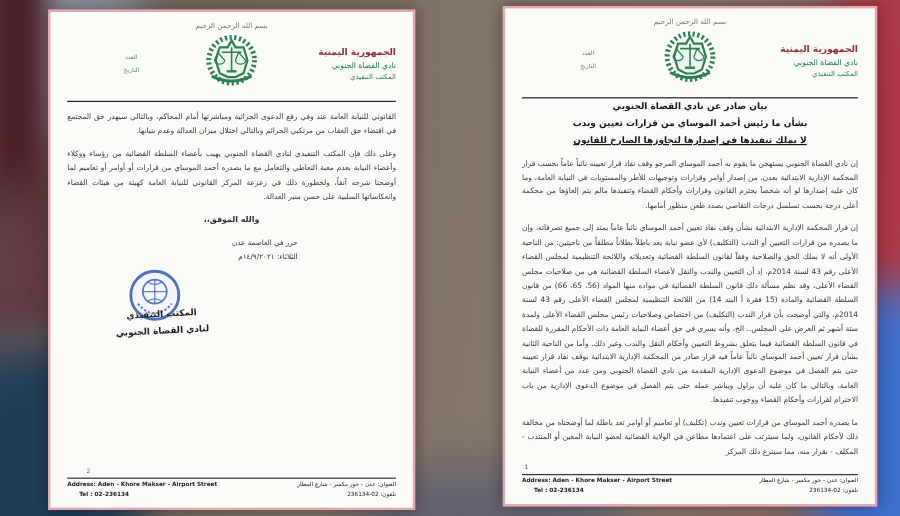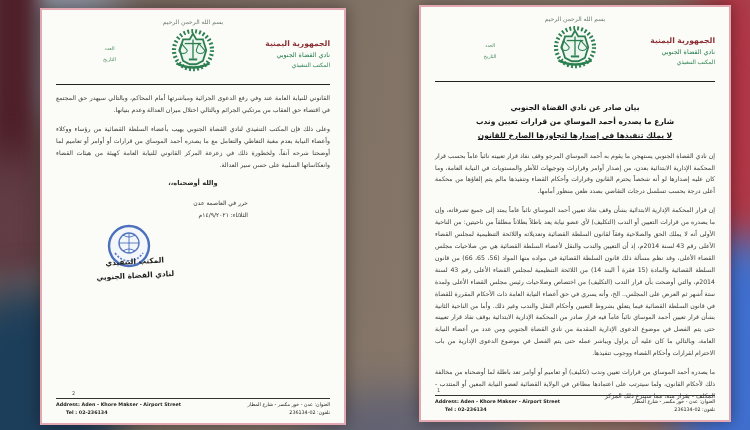--- a/index.html
+++ b/index.html
@@ -31,21 +31,21 @@
   .ministry { flex:1 1 0; }
   .m1 { color:#8c2f34; font-weight:bold; font-size:7.6px; }
   .m2 { color:#1e7a45; font-weight:normal; font-size:6.4px; margin-top:3px; }
   .m3 { color:#2c8050; font-size:5.8px; margin-top:3px; }
   .logo-wrap { flex:0 0 auto; width:60px; text-align:center; }
   .meta { flex:1 1 0; display:flex; flex-direction:column; align-items:center; gap:5px;
           font-size:5px; color:#4f8f5f; }
   .header-rule { border-bottom:1.5px solid #222; margin-top:5px; }
 
   .title { text-align:center; font-weight:bold; color:#161616; font-size:7.5px;
-           line-height:1.85; margin-top:19px; }
+           line-height:1.85; margin-top:0; }
   .title .u { text-decoration:underline; }
 
   .body-par { font-size:6.2px; line-height:1.92; color:#3a3a3a; text-align:justify;
               margin-top:7px; }
   .closing { text-align:center; font-size:6.6px; color:#2e2e2e; margin-top:9px; font-weight:bold; }
   .issued { text-align:right; margin:10px 82px 0 0; font-size:6px; color:#333; line-height:2; }
 
   .stamp-zone { position:relative; height:86px; margin-top:2px; }
   .stamp-svg { position:absolute; left:50px; top:0; }
   .stamp-text { position:absolute; left:14px; top:32px; width:130px; text-align:center;
@@ -101,21 +101,21 @@
       </div>
       <div class="meta">
         <span>العدد</span>
         <span>التاريخ</span>
       </div>
     </div>
     <div class="header-rule"></div>
 
     <div class="title">
       <div>بيان صادر عن نادي القضاة الجنوبي</div>
-      <div>شارع ما يصدره أحمد الموساي من قرارات تعيين وندب</div>
+      <div>بشأن ما رئيس أحمد الموساي من قرارات تعيين وندب</div>
       <div class="u">لا يملك تنفيذها في إصدارها لتجاوزها الصارخ للقانون</div>
     </div>
 
     <div class="body-par">إن نادي القضاة الجنوبي يستهجن ما يقوم به أحمد الموساي المرجو وقف نفاذ قرار تعيينه نائباً عاماً بحسب قرار المحكمة الإدارية الابتدائية بعدن، من إصدار أوامر وقرارات وتوجيهات للأطر والمستويات في النيابة العامة، وما كان عليه إصدارها لو أنه شخصاً يحترم القانون وقرارات وأحكام القضاء وتنفيذها مالم يتم إلغاؤها من محكمة أعلى درجة بحسب تسلسل درجات التقاضي بصدد طعن منظور أمامها.</div>
     <div class="body-par">إن قرار المحكمة الإدارية الابتدائية بشأن وقف نفاذ تعيين أحمد الموساي نائباً عاماً يمتد إلى جميع تصرفاته، وإن ما يصدره من قرارات التعيين أو الندب (التكليف) لأي عضو نيابة يعد باطلاً بطلاناً مطلقاً من ناحيتين: من الناحية الأولى أنه لا يملك الحق والصلاحية وفقاً لقانون السلطة القضائية وتعديلاته واللائحة التنظيمية لمجلس القضاء الأعلى رقم 43 لسنة 2014م، إذ أن التعيين والندب والنقل لأعضاء السلطة القضائية هي من صلاحيات مجلس القضاء الأعلى، وقد نظم مسألة ذلك قانون السلطة القضائية في مواده منها المواد (56، 65، 66) من قانون السلطة القضائية والمادة (15 فقرة أ البند 14) من اللائحة التنظيمية لمجلس القضاء الأعلى رقم 43 لسنة 2014م، والتي أوضحت بأن قرار الندب (التكليف) من اختصاص وصلاحيات رئيس مجلس القضاء الأعلى ولمدة ستة أشهر ثم العرض على المجلس.. الخ، وأنه يسري في حق أعضاء النيابة العامة ذات الأحكام المقررة للقضاة في قانون السلطة القضائية فيما يتعلق بشروط التعيين وأحكام النقل والندب وغير ذلك. وأما من الناحية الثانية بشأن قرار تعيين أحمد الموساي نائباً عاماً فيه قرار صادر من المحكمة الإدارية الابتدائية بوقف نفاذ قرار تعيينه حتى يتم الفصل في موضوع الدعوى الإدارية المقدمة من نادي القضاة الجنوبي ومن عدد من أعضاء النيابة العامة، وبالتالي ما كان عليه أن يزاول ويباشر عمله حتى يتم الفصل في موضوع الدعوى الإدارية من باب الاحترام لقرارات وأحكام القضاء ووجوب تنفيذها.</div>
     <div class="body-par">ما يصدره أحمد الموساي من قرارات تعيين وندب (تكليف) أو تعاميم أو أوامر تعد باطلة لما أوضحناه من مخالفة ذلك لأحكام القانون، ولما سيترتب على اعتمادها مطاعن في الولاية القضائية لعضو النيابة المعين أو المنتدب - المكلف - بقرار منه، مما سينزع ذلك المركز</div>
 
     <div class="pageno pn-right">1</div>
     <div class="page-footer">
       <div class="f-en">
@@ -152,21 +152,21 @@
       <div class="meta">
         <span>العدد</span>
         <span>التاريخ</span>
       </div>
     </div>
     <div class="header-rule"></div>
 
     <div class="body-par">القانوني للنيابة العامة عند وفي رفع الدعوى الجزائية ومباشرتها أمام المحاكم، وبالتالي سيهدر حق المجتمع في اقتضاء حق العقاب من مرتكبي الجرائم وبالتالي اختلال ميزان العدالة وعدم بنيانها.</div>
     <div class="body-par">وعلى ذلك فإن المكتب التنفيذي لنادي القضاة الجنوبي يهيب بأعضاء السلطة القضائية من رؤساء ووكلاء وأعضاء النيابة بعدم مغبة التعاطي والتعامل مع ما يصدره أحمد الموساي من قرارات أو أوامر أو تعاميم لما أوضحنا شرحه آنفاً، ولخطورة ذلك في زعزعة المركز القانوني للنيابة العامة كهيئة من هيئات القضاء وانعكاساتها السلبية على حسن سير العدالة.</div>
 
-    <div class="closing">والله أوضحناه،،</div>
+    <div class="closing">والله الموفق،،</div>
     <div class="issued">
       <div>حرر في العاصمة عدن</div>
       <div>الثلاثاء: ١٤/٩/٢٠٢١م</div>
     </div>
 
     <div class="stamp-zone">
       <svg class="stamp-svg" width="46" height="46" viewBox="0 0 46 46">
         <circle cx="23" cy="23" r="20" fill="#f3f6fc" stroke="#3a62b5" stroke-width="2.4" opacity="0.9"></circle>
         <circle cx="23" cy="20" r="10" fill="none" stroke="#3a62b5" stroke-width="1.4" opacity="0.85"></circle>
         <line x1="13" y1="20" x2="33" y2="20" stroke="#3a62b5" stroke-width="1" opacity="0.8"></line>

